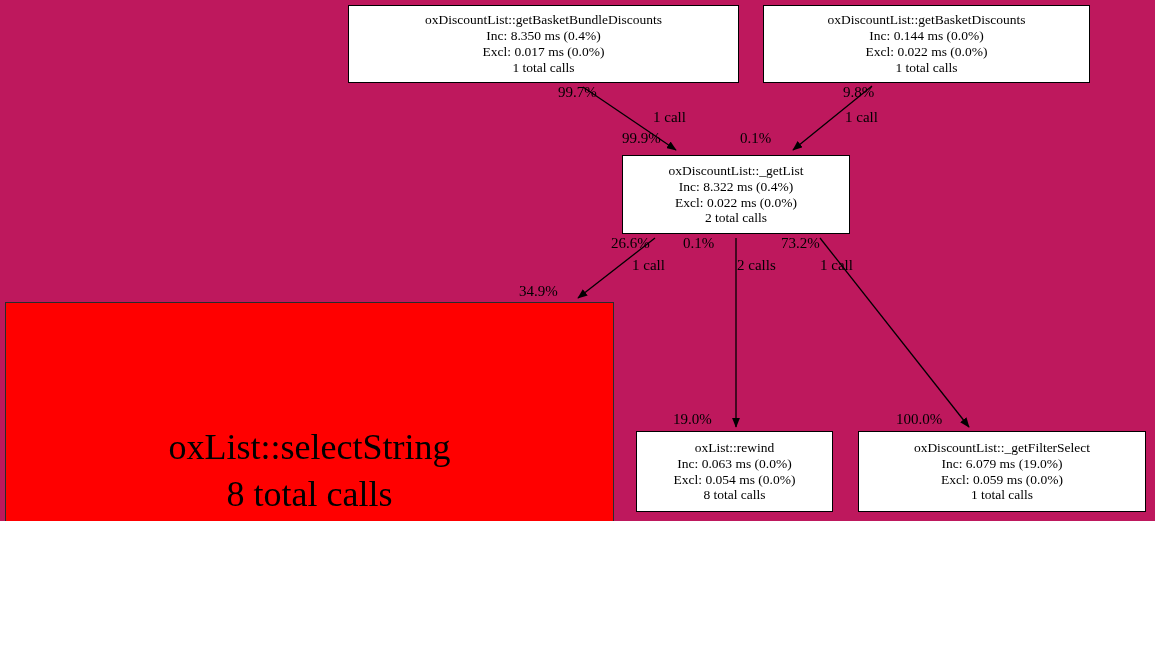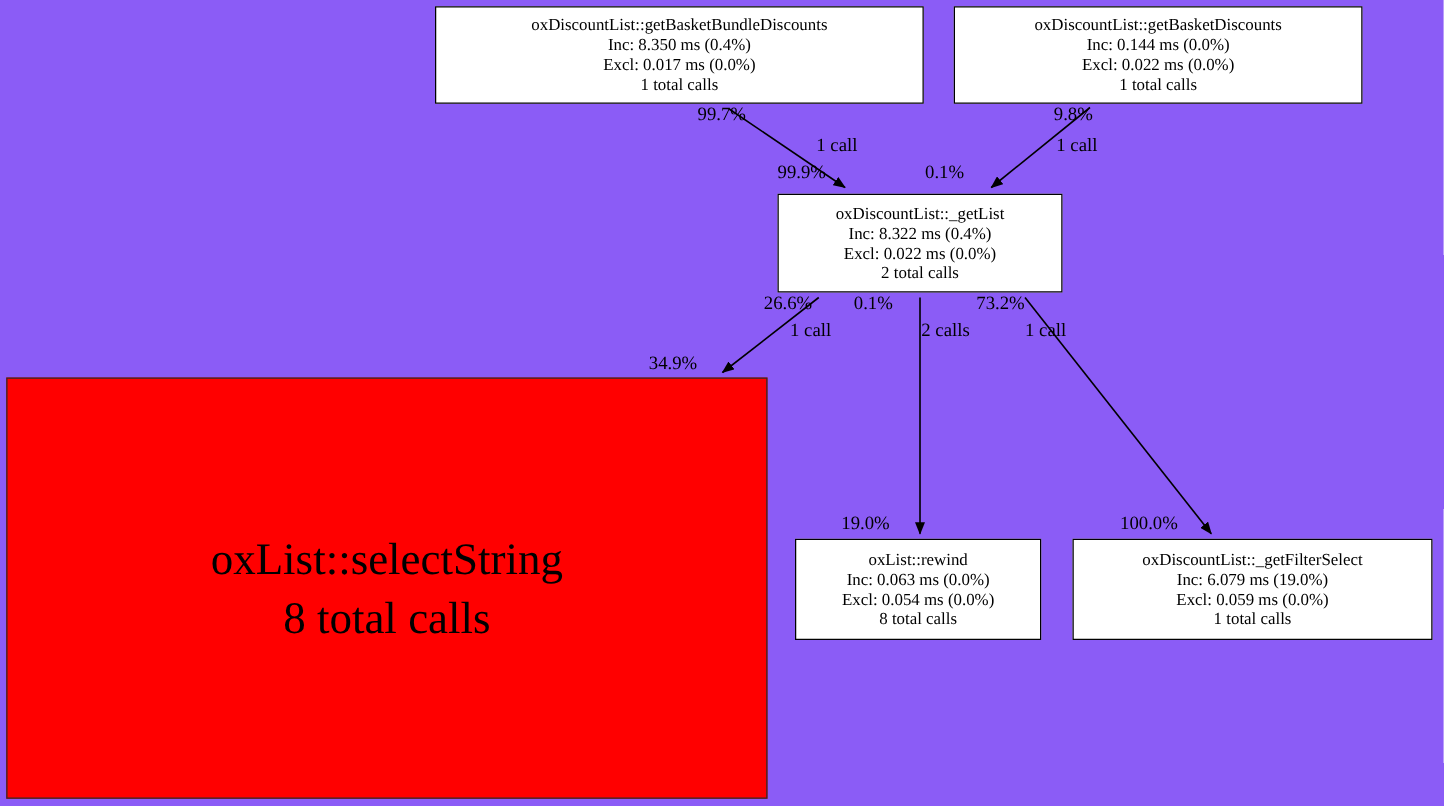--- a/index.html
+++ b/index.html
@@ -4,22 +4,22 @@
 <title>Call Graph</title>
 <style>
   html, body {
     margin: 0;
     padding: 0;
     background: #ffffff;
   }
   #canvas {
     position: relative;
     width: 1155px;
-    height: 645px;
-    background: #8b5cf6;
+    height: 521px;
+    background: #be185d;
     overflow: hidden;
     font-family: "Liberation Serif", "DejaVu Serif", serif;
     color: #000000;
   }
   #edge-layer {
     position: absolute;
     left: 0; top: 0;
     width: 1155px;
     height: 645px;
     pointer-events: none;

